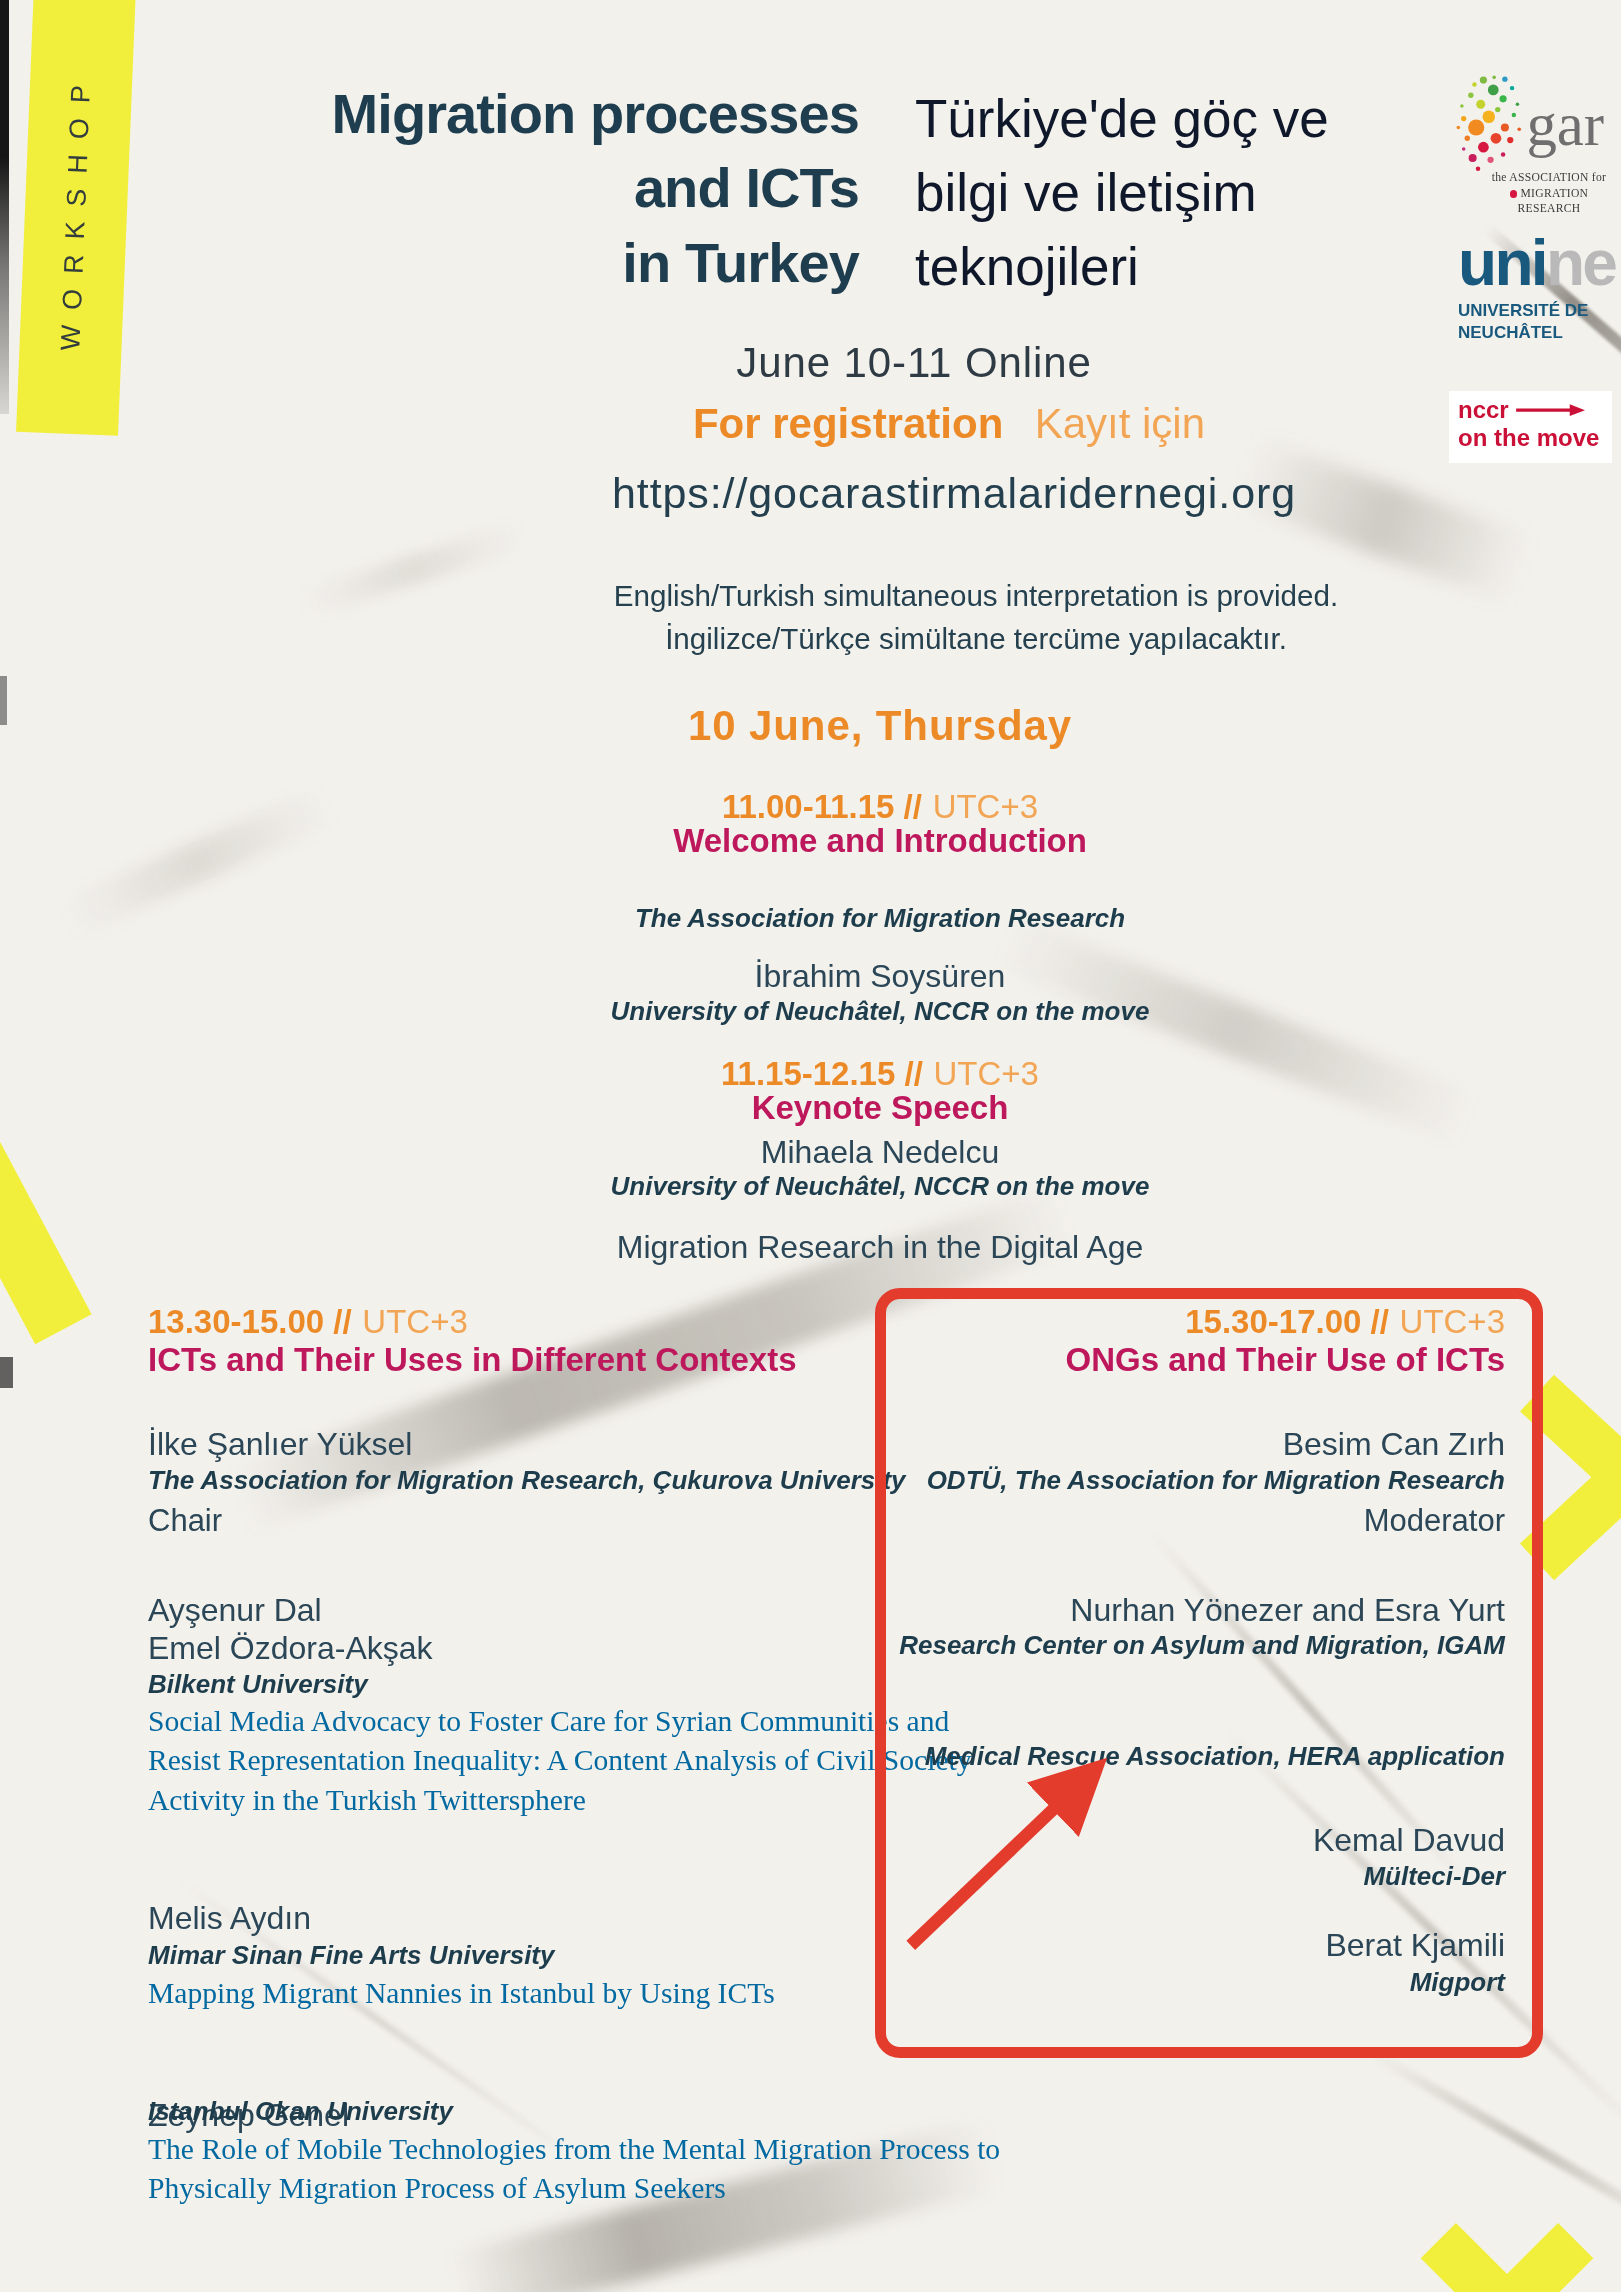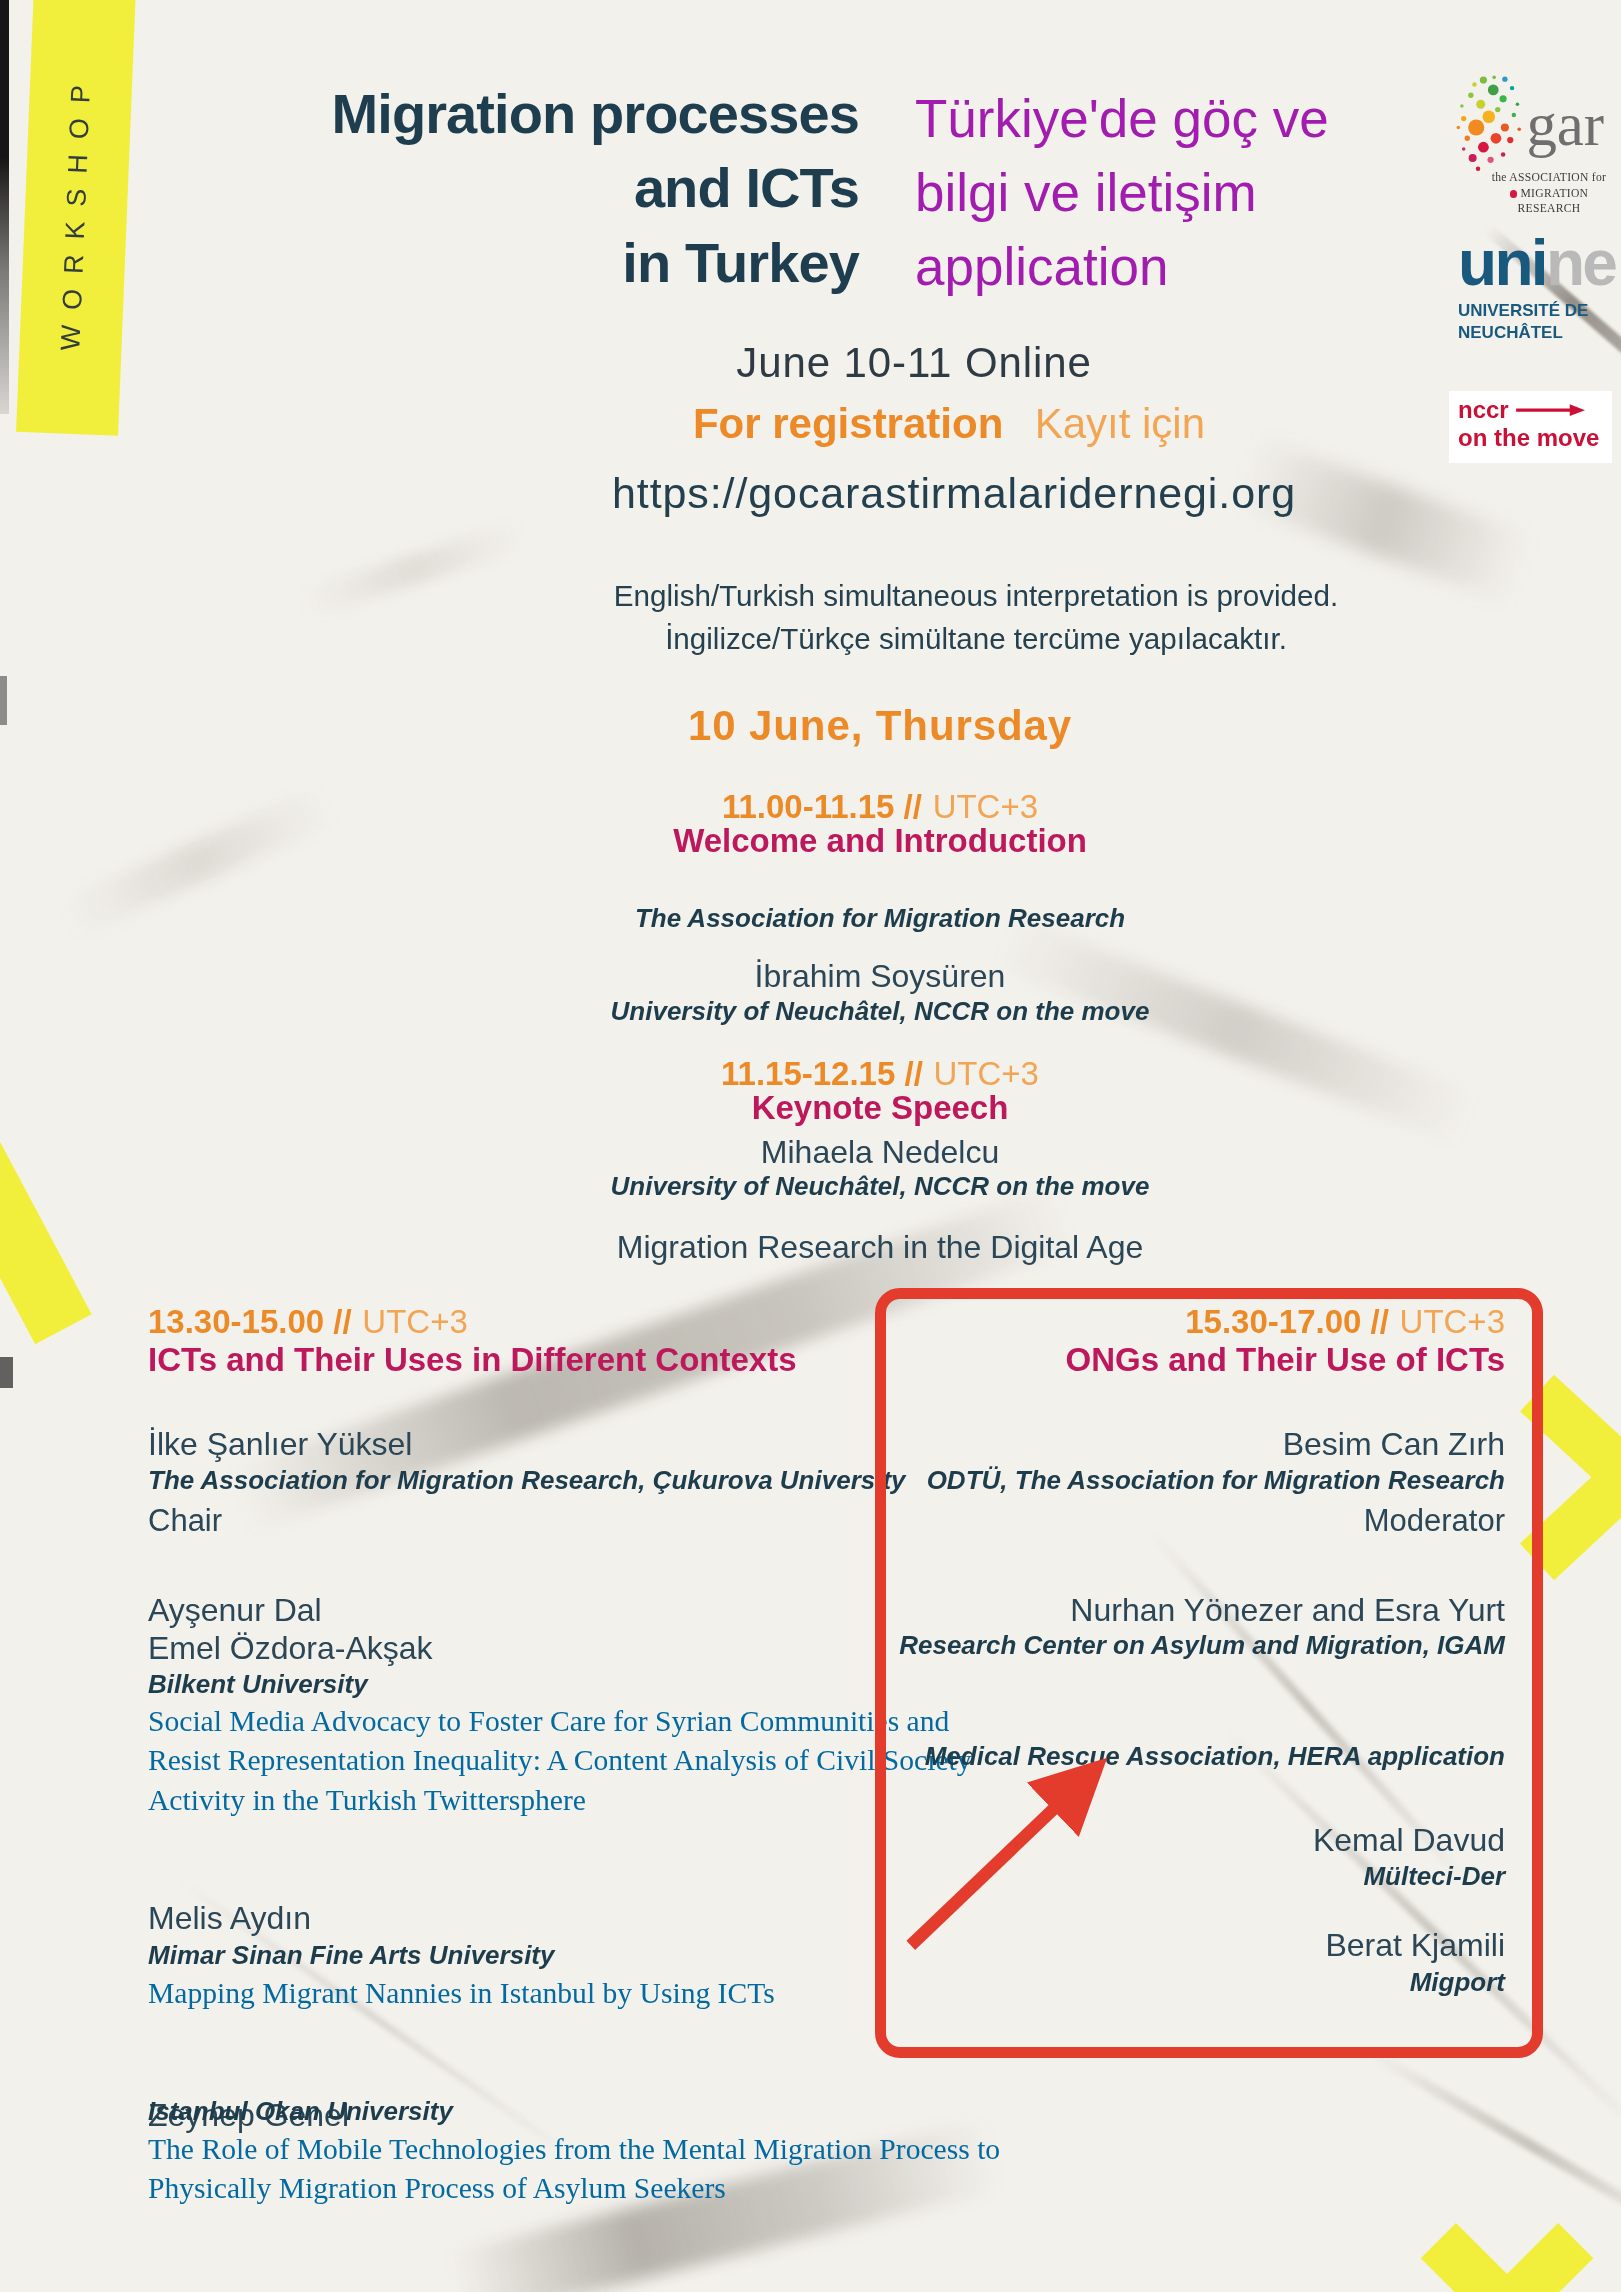--- a/index.html
+++ b/index.html
@@ -35,21 +35,21 @@
 
   
   .title-en{
     position:absolute;left:228px;top:77px;width:631px;
     text-align:right;font-size:56px;font-weight:700;
     color:#1e3d4e;line-height:1.33;letter-spacing:-0.9px;
   }
   .title-tr{
     position:absolute;left:915px;top:82px;width:519px;
     text-align:left;font-size:53px;font-weight:400;
-    color:#a21caf;line-height:1.4;
+    color:#0f172a;line-height:1.4;
   }
   .date-line{
     position:absolute;left:296px;top:339px;width:1236px;
     text-align:center;font-size:42px;color:#2e3a44;letter-spacing:0.9px;
   }
   .registration{
     position:absolute;left:331px;top:400px;width:1236px;
     text-align:center;font-size:42px;
   }
   .reg-en{font-weight:700;color:#ec8a28;}
@@ -145,21 +145,21 @@
   </svg>
 
   <div class="title-en">
     <div>Migration processes</div>
     <div>and ICTs</div>
     <div>in Turkey</div>
   </div>
   <div class="title-tr">
     <div>Türkiye'de göç ve</div>
     <div>bilgi ve iletişim</div>
-    <div>application</div>
+    <div>teknojileri</div>
   </div>
 
   <svg class="gar-logo" viewBox="0 0 185 115">
     <g>
       <circle cx="28" cy="62" r="9" fill="#f08a21"></circle>
         <circle cx="42" cy="50" r="7" fill="#f5b21e"></circle>
       <circle cx="33" cy="36" r="5" fill="#c3d22c"></circle>
         <circle cx="47" cy="20" r="6" fill="#3fa047"></circle>
       <circle cx="36" cy="9" r="4" fill="#7fba42"></circle>
         <circle cx="58" cy="30" r="4" fill="#39b54a"></circle>

